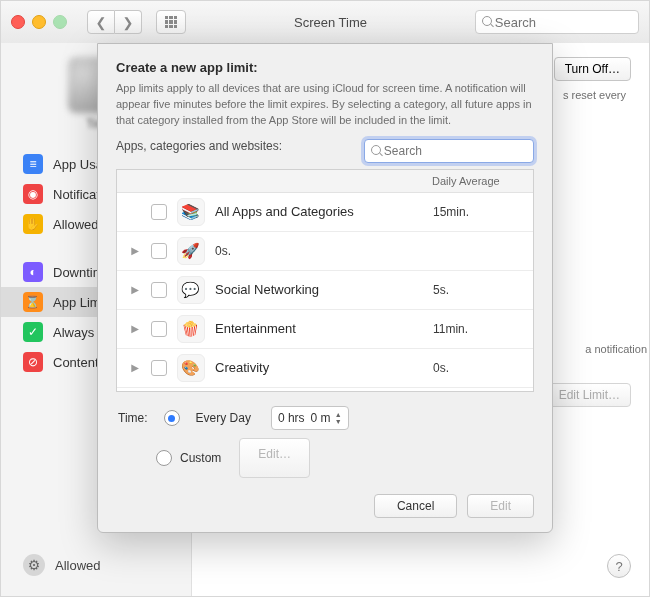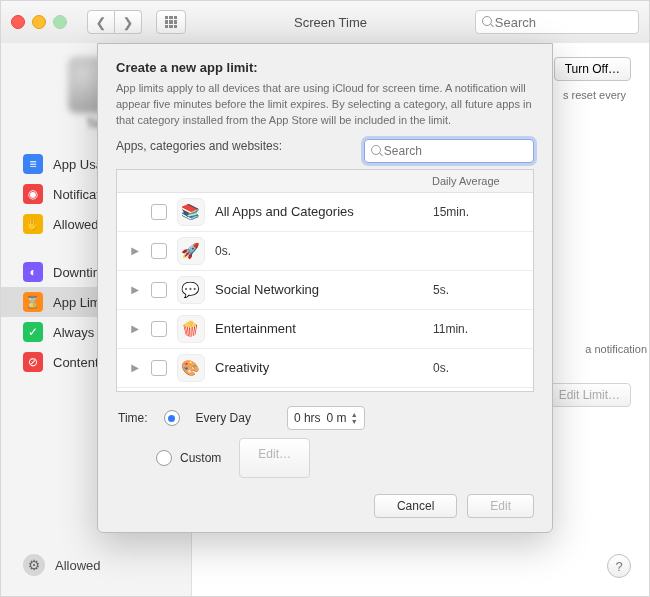--- a/index.html
+++ b/index.html
@@ -55,21 +55,21 @@
   .row { display:flex; align-items:center; height:38px; border-bottom:1px solid #ececec; padding-left:12px; font-size:13px; color:#2b2b2b;}
   .disclosure { width:12px; color:#9a9a9a; font-size:10px; display:flex; justify-content:center; }
   .chk { width:14px; height:14px; border:1px solid #bcbcbc; border-radius:3px; margin:0 10px; background:#fff;}
   .caticon { width:26px; height:26px; border-radius:6px; background:#f6f6f6; border:1px solid #ececec; display:flex; align-items:center; justify-content:center; margin-right:10px; font-size:15px;}
   .catlabel { flex:1; }
   .avg { width:100px; font-size:12px; color:#3a3a3a; }
 
   .timerow { display:flex; align-items:center; gap:16px; margin-top:14px; font-size:12px; color:#333; padding-left:2px;}
   .radio { width:14px; height:14px; border-radius:50%; border:1px solid #9a9a9a; display:inline-flex; align-items:center; justify-content:center; background:#fff;}
   .radio.selected::after { content:''; width:7px; height:7px; background:#2f7bff; border-radius:50%; display:block; }
-  .stepper { display:flex; align-items:center; border:1px solid #c5c5c5; border-radius:4px; background:#fff; height:22px; padding:0 6px; font-size:12px; color:#333; margin-left:20px;}
+  .stepper { display:flex; align-items:center; border:1px solid #c5c5c5; border-radius:4px; background:#fff; height:22px; padding:0 6px; font-size:12px; color:#333; margin-left:4px;}
   .steparrows { display:flex; flex-direction:column; margin-left:4px; font-size:7px; line-height:7px; color:#666;}
   .timerow2 { display:flex; align-items:center; gap:8px; font-size:12px; color:#333; padding-left:40px; margin-top:8px;}
   .editbtn { margin-left:10px; height:22px; padding:8px 18px; border:1px solid #d6d6d6; border-radius:4px; background:linear-gradient(#ffffff,#f1f1f1); font-size:12px; color:#b5b5b5;}
 
   .sheetbtns { margin-top:auto; display:flex; justify-content:flex-end; gap:10px; padding-top:16px;}
   .btn { height:22px; padding:0 22px; border:1px solid #c6c6c6; border-radius:4px; background:linear-gradient(#ffffff,#f1f1f1); font-size:12px; color:#333; display:flex; align-items:center;}
   .btn.disabled { color:#b5b5b5; }
 
   .mag { display:inline-block; width:12px; height:12px; position:relative; }
   .mag::before { content:''; position:absolute; width:8px; height:8px; border:1.3px solid #9a9a9a; border-radius:50%; }

